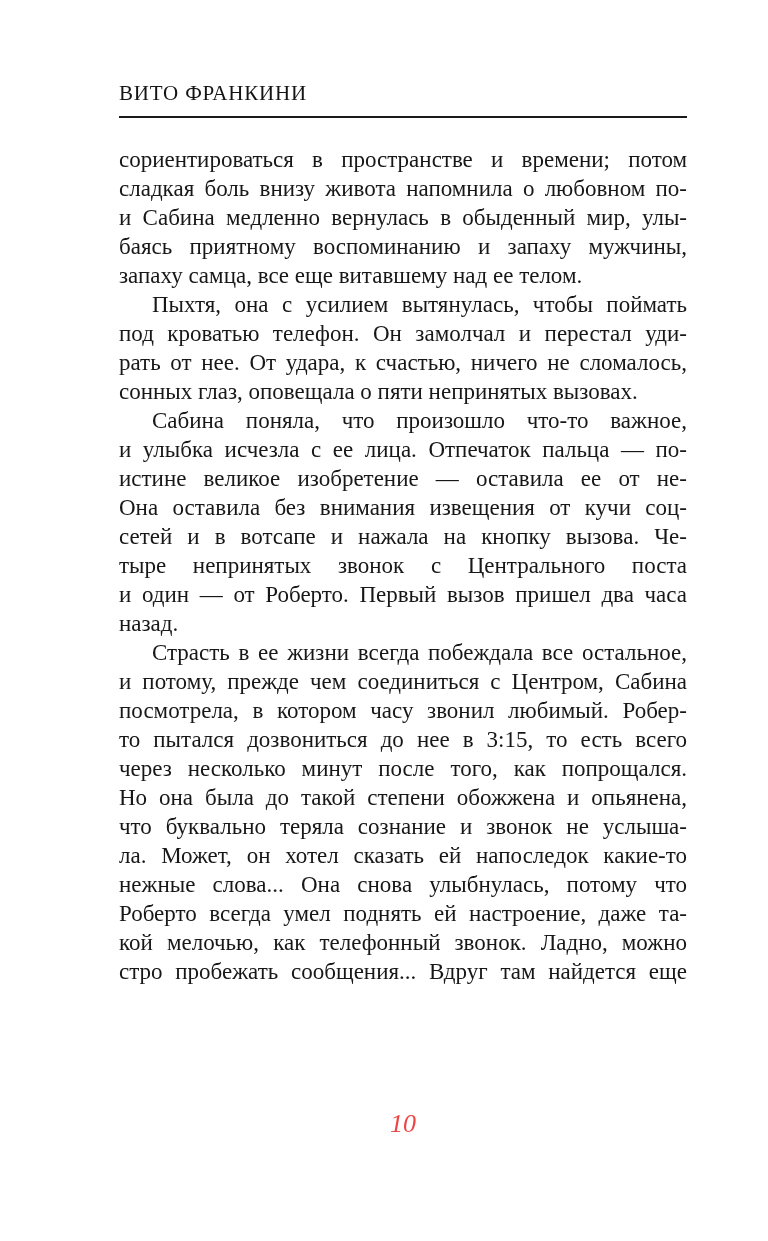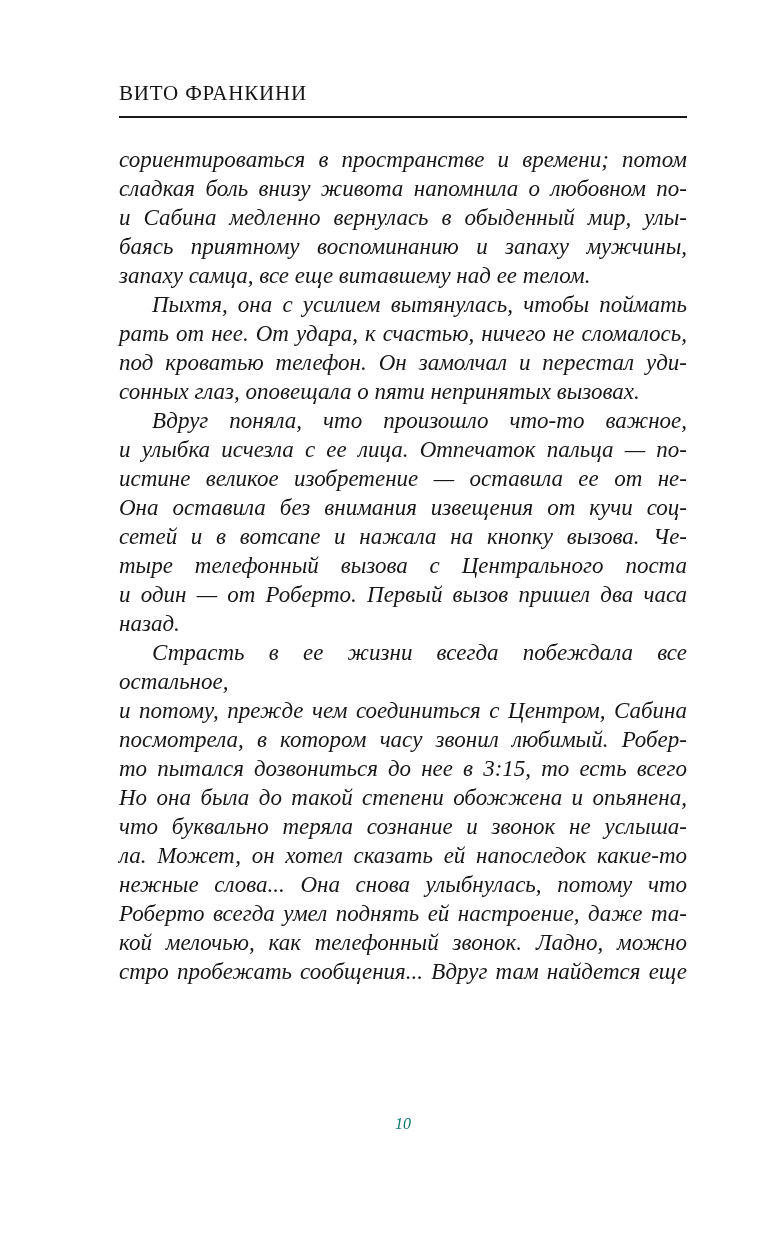--- a/index.html
+++ b/index.html
@@ -39,70 +39,70 @@
     position: absolute;
     left: 119px;
     top: 145px;
     width: 568px;
     font-size: 23px;
     line-height: 29px;
   }
   .line {
     text-align: justify;
     text-align-last: justify;
-    font-style: italic;
   }
   .line.para-end {
     text-align-last: left;
   }
   .line.indent {
     text-indent: 33px;
   }
   .page-number {
     position: absolute;
     left: 119px;
     top: 1109px;
     width: 568px;
     text-align: center;
-    font-size: 16px;
+    font-size: 26px;
     line-height: 29px;
     font-style: italic;
-    color: #0f766e;
+    color: #ef4444;
   }
 </style>
 </head>
 <body>
 
 <div class="page">
   <div class="running-head">
     <span>ВИТО ФРАНКИНИ</span>
   </div>
   <div class="head-rule"></div>
   <div class="body-text">
       <div class="line">сориентироваться в пространстве и времени; потом</div>
       <div class="line">сладкая боль внизу живота напомнила о любовном по-</div>
       <div class="line">и Сабина медленно вернулась в обыденный мир, улы-</div>
       <div class="line">баясь приятному воспоминанию и запаху мужчины,</div>
       <div class="line para-end">запаху самца, все еще витавшему над ее телом.</div>
       <div class="line indent">Пыхтя, она с усилием вытянулась, чтобы поймать</div>
+      <div class="line">под кроватью телефон. Он замолчал и перестал уди-</div>
       <div class="line">рать от нее. От удара, к счастью, ничего не сломалось,</div>
-      <div class="line">под кроватью телефон. Он замолчал и перестал уди-</div>
       <div class="line para-end">сонных глаз, оповещала о пяти непринятых вызовах.</div>
-      <div class="line indent">Вдруг поняла, что произошло что-то важное,</div>
+      <div class="line indent">Сабина поняла, что произошло что-то важное,</div>
       <div class="line">и улыбка исчезла с ее лица. Отпечаток пальца — по-</div>
       <div class="line">истине великое изобретение — оставила ее от не-</div>
       <div class="line">Она оставила без внимания извещения от кучи соц-</div>
       <div class="line">сетей и в вотсапе и нажала на кнопку вызова. Че-</div>
-      <div class="line">тыре телефонный вызова с Центрального поста</div>
+      <div class="line">тыре непринятых звонок с Центрального поста</div>
       <div class="line">и один — от Роберто. Первый вызов пришел два часа</div>
       <div class="line para-end">назад.</div>
       <div class="line indent">Страсть в ее жизни всегда побеждала все остальное,</div>
       <div class="line">и потому, прежде чем соединиться с Центром, Сабина</div>
       <div class="line">посмотрела, в котором часу звонил любимый. Робер-</div>
       <div class="line">то пытался дозвониться до нее в 3:15, то есть всего</div>
+      <div class="line">через несколько минут после того, как попрощался.</div>
       <div class="line">Но она была до такой степени обожжена и опьянена,</div>
       <div class="line">что буквально теряла сознание и звонок не услыша-</div>
       <div class="line">ла. Может, он хотел сказать ей напоследок какие-то</div>
       <div class="line">нежные слова... Она снова улыбнулась, потому что</div>
       <div class="line">Роберто всегда умел поднять ей настроение, даже та-</div>
       <div class="line">кой мелочью, как телефонный звонок. Ладно, можно</div>
       <div class="line">стро пробежать сообщения... Вдруг там найдется еще</div>
     </div>
   <div class="page-number">10</div>
 </div>

